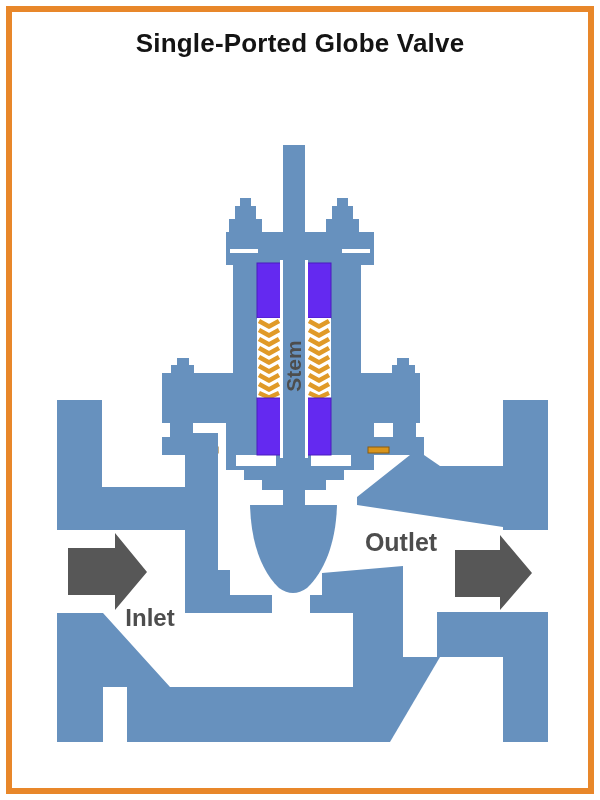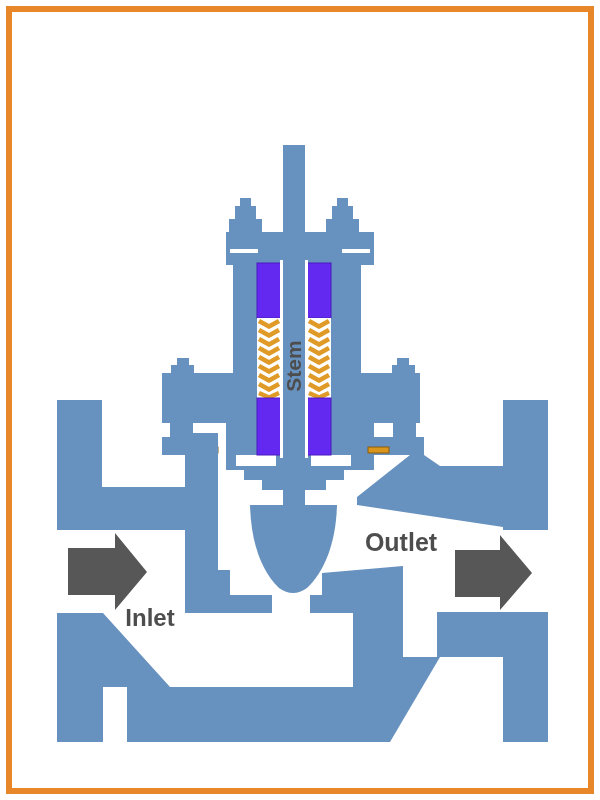--- a/index.html
+++ b/index.html
@@ -28,20 +28,21 @@
     font-family:"Liberation Sans", sans-serif;
     font-weight:700;
     fill:var(--label-gray,#4D4D4D);
   }
 </style>
 </head>
 <body>
 
 <div class="stage">
 
+  <div class="title">Single-Ported Globe Valve</div>
 
   <svg class="diagram" width="600" height="800" viewBox="0 0 600 800" xmlns="http://www.w3.org/2000/svg">
 
     <defs>
       <g id="chevcol">
         <rect x="0" y="0" width="24" height="80" fill="#ffffff"></rect>
         <path fill="none" stroke="var(--spring-orange,#E09A28)" stroke-width="4.6" stroke-linejoin="round" d="M2,3 L12,8.6 L22,3 M2,12 L12,17.6 L22,12 M2,21 L12,26.6 L22,21 M2,30 L12,35.6 L22,30 M2,39 L12,44.6 L22,39 M2,48 L12,53.6 L22,48 M2,57 L12,62.6 L22,57 M2,66 L12,71.6 L22,66 M2,75 L12,79.5 L22,75"></path>
       </g>
     </defs>
 

